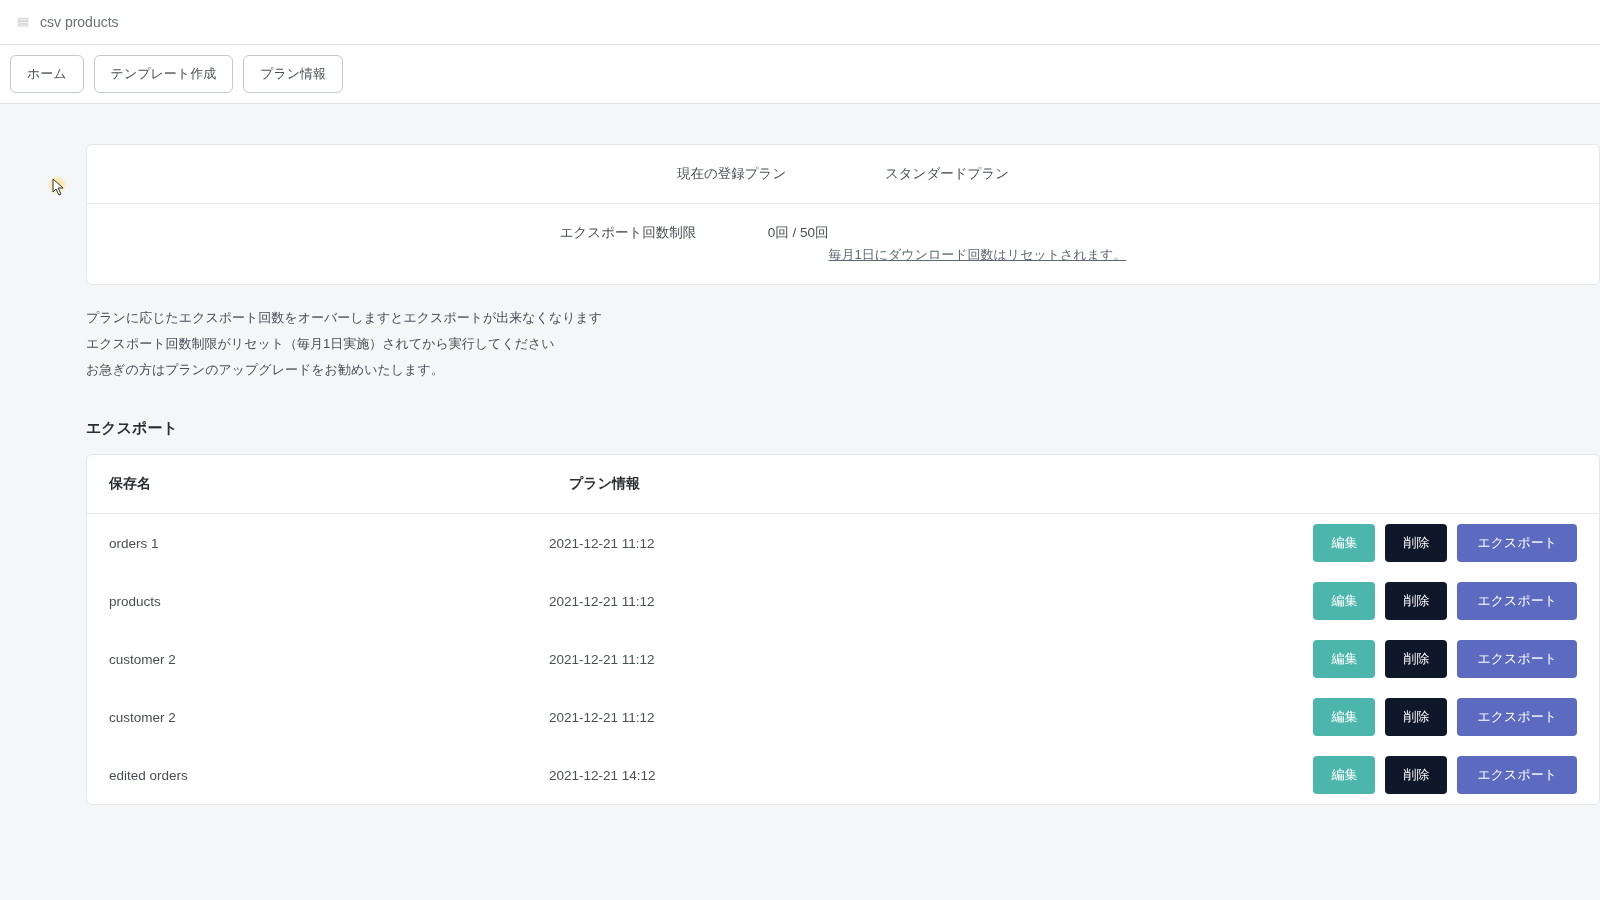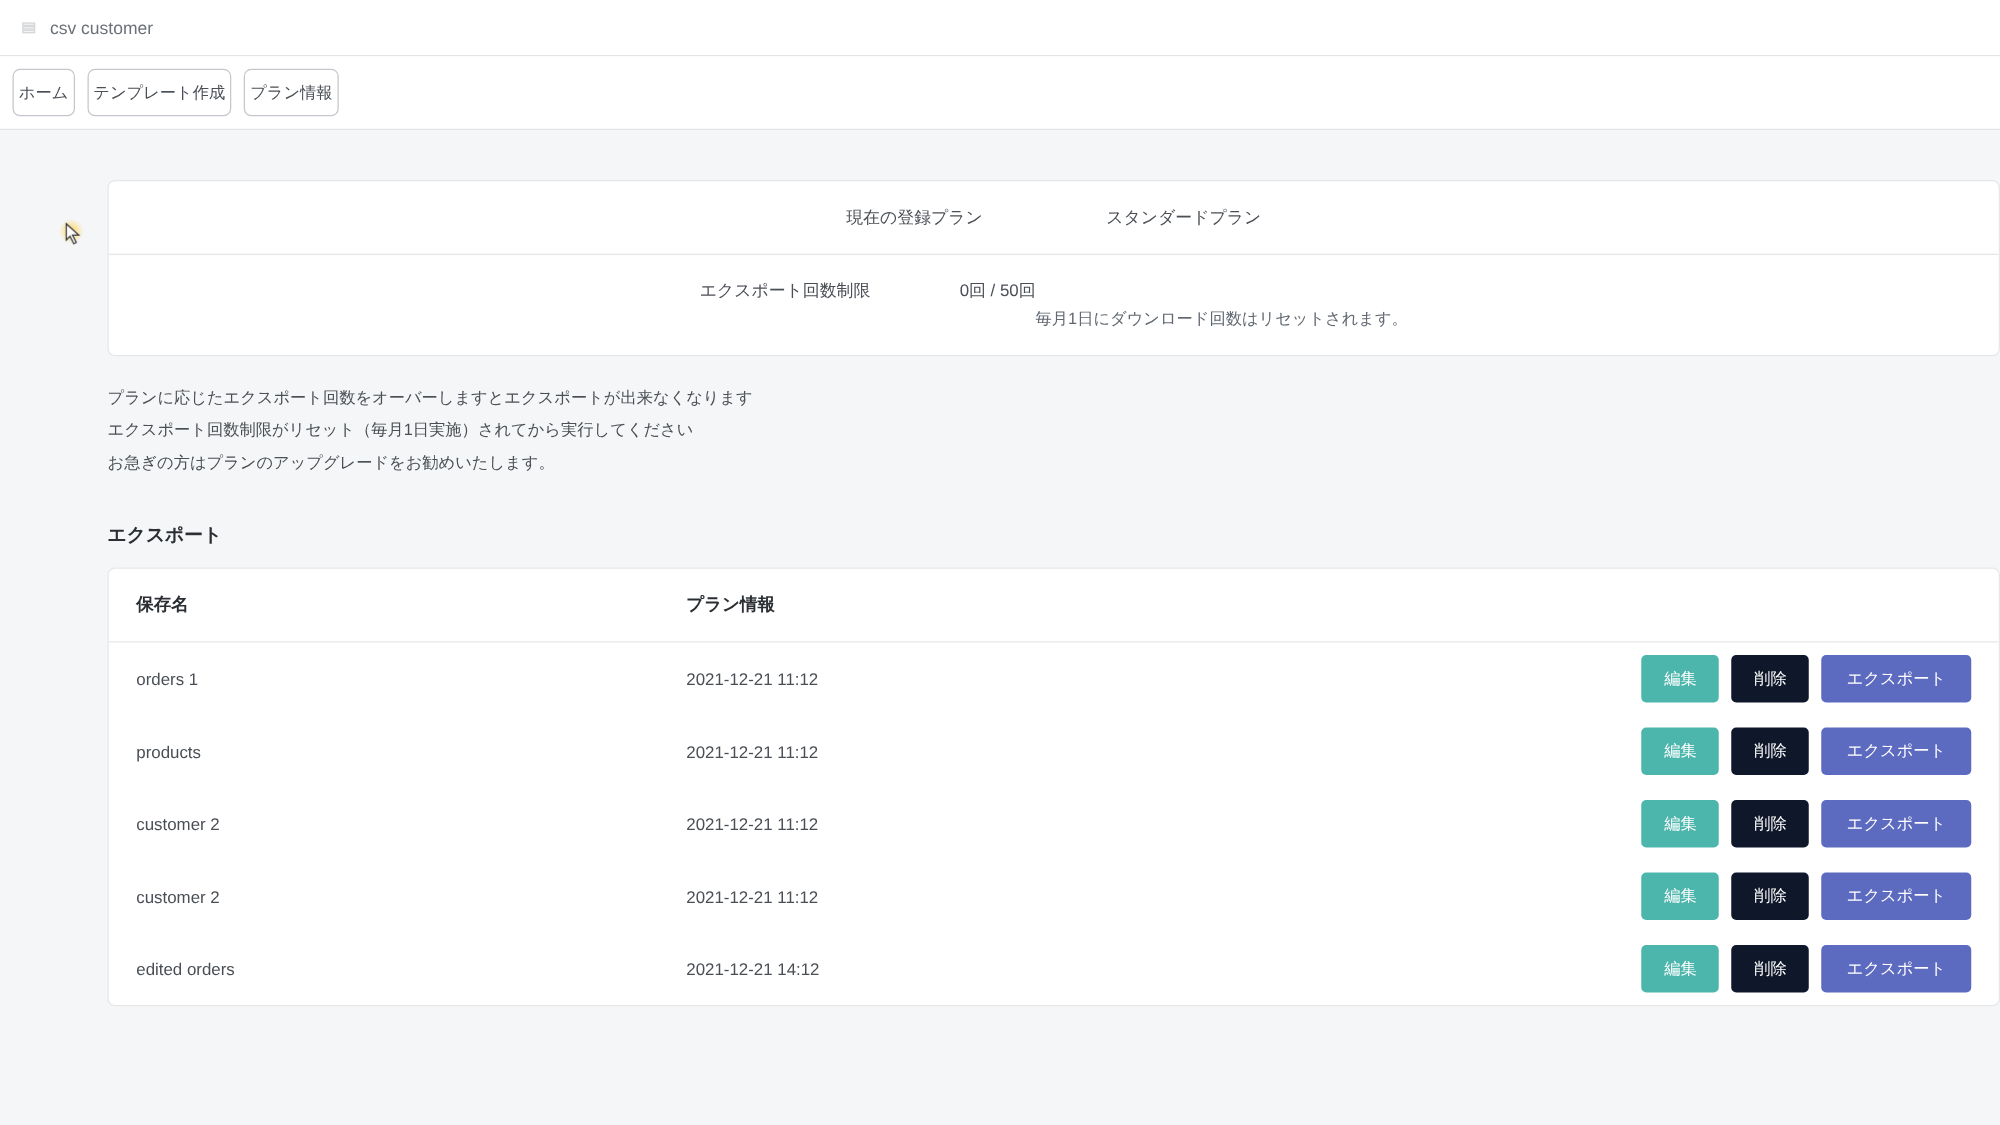--- a/index.html
+++ b/index.html
@@ -35,21 +35,21 @@
       background: #fff;
       border-bottom: 1px solid #e1e3e5;
       padding: 10px 10px;
       display: flex;
       gap: 10px;
     }
     .nav-btn {
       border: 1px solid #c4c8cc;
       border-radius: 6px;
       background: #fff;
-      padding: 9px 4px;
+      padding: 9px 16px;
       color: #4a4f55;
       font-size: 13px;
       cursor: pointer;
       font-family: inherit;
     }
     .content {
       padding: 40px 0 40px 86px;
     }
     .card {
       background: #fff;
@@ -79,20 +79,21 @@
       font-size: 13.5px;
     }
     .kv-value {
       color: #4a4f55;
       font-size: 13.5px;
     }
     .note {
       margin-top: 22px;
       color: #606770;
       font-size: 13px;
+      text-decoration: underline;
     }
     .info-lines {
       margin-top: 4px;
       color: #4a4f55;
       font-size: 13px;
       line-height: 2.0;
     }
     .section-title {
       font-weight: 700;
       font-size: 15px;
@@ -106,20 +107,21 @@
       border-radius: 6px;
       overflow: hidden;
     }
     .table-head {
       display: flex;
       padding: 20px 22px;
       border-bottom: 1px solid #e5e7e9;
       font-weight: 700;
       color: #2b2f33;
       font-size: 14px;
+      gap: 20px;
     }
     .col-name {
       flex: 0 0 440px;
     }
     .col-date {
       flex: 0 0 440px;
     }
     .col-actions {
       flex: 1;
       display: flex;
@@ -166,21 +168,21 @@
   </style>
 </head>
 <body>
 
 <div class="header">
   <svg class="header-icon" viewBox="0 0 24 24" fill="none" stroke="#8a8f95" stroke-width="2">
     <rect x="4" y="6" width="16" height="3"></rect>
     <rect x="4" y="11" width="16" height="3"></rect>
     <rect x="4" y="16" width="16" height="3"></rect>
   </svg>
-  <span class="header-title">csv customer</span>
+  <span class="header-title">csv products</span>
 </div>
 
 <div class="nav">
   <button class="nav-btn">ホーム</button>
   <button class="nav-btn">テンプレート作成</button>
   <button class="nav-btn">プラン情報</button>
 </div>
 
 <div class="content">
 

